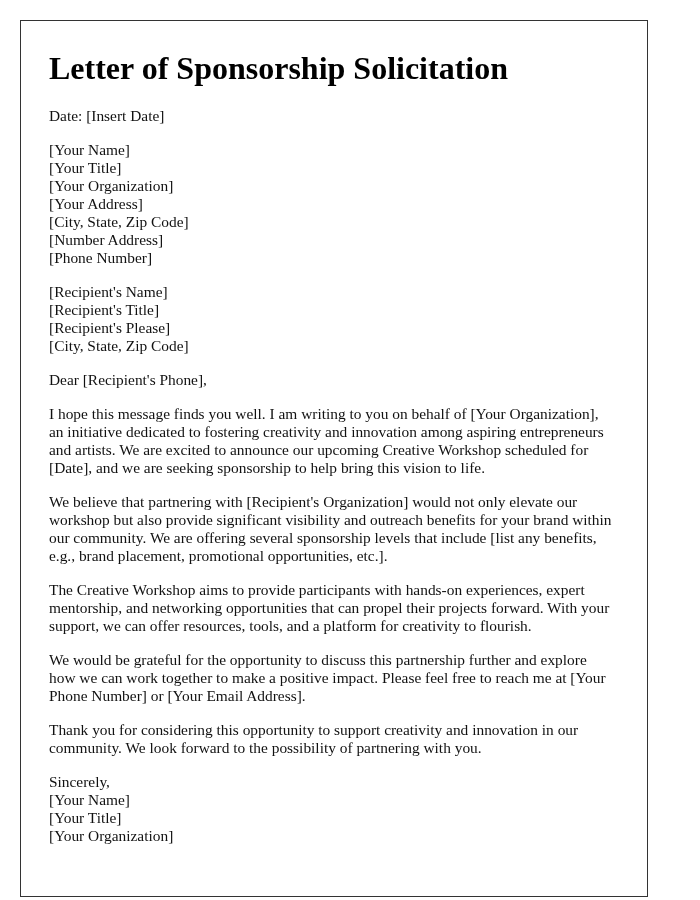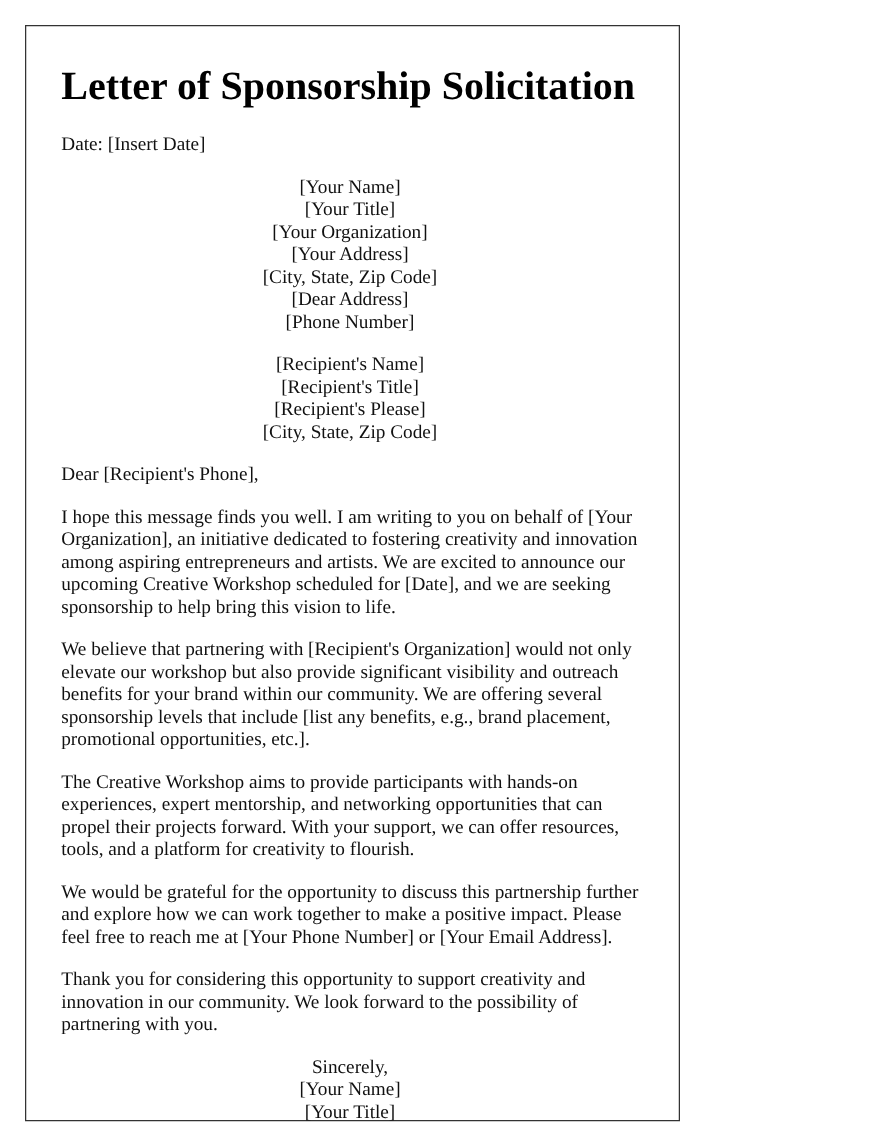--- a/index.html
+++ b/index.html
@@ -11,59 +11,58 @@
       width: 700px;
       height: 900px;
       position: relative;
       font-family: "Liberation Serif", "DejaVu Serif", serif;
       color: #111111;
     }
     .letter {
       position: absolute;
       left: 20px;
       top: 20px;
-      width: 524px;
+      width: 628px;
       height: 877px;
       border: 1px solid #333333;
       box-sizing: border-box;
       padding: 28px 28px 0 28px;
     }
     h1 {
       font-family: "Liberation Serif", "DejaVu Serif", serif;
       font-size: 32px;
       font-weight: bold;
       margin: 0 0 20px 0;
       line-height: 38px;
       color: #000000;
     }
     p {
       margin: 0 4px 16px 0;
       font-size: 15.4px;
       line-height: 18px;
     }
     .line {
       display: block;
-      text-align: center;
     }
   </style>
 </head>
 <body>
 
 <div class="letter">
   <h1>Letter of Sponsorship Solicitation</h1>
 
   <p>Date: [Insert Date]</p>
 
   <p>
     <span class="line">[Your Name]</span>
     <span class="line">[Your Title]</span>
     <span class="line">[Your Organization]</span>
     <span class="line">[Your Address]</span>
     <span class="line">[City, State, Zip Code]</span>
-    <span class="line">[Dear Address]</span>
+    <span class="line">[Number Address]</span>
     <span class="line">[Phone Number]</span>
   </p>
 
   <p>
     <span class="line">[Recipient's Name]</span>
     <span class="line">[Recipient's Title]</span>
     <span class="line">[Recipient's Please]</span>
     <span class="line">[City, State, Zip Code]</span>
   </p>
 

